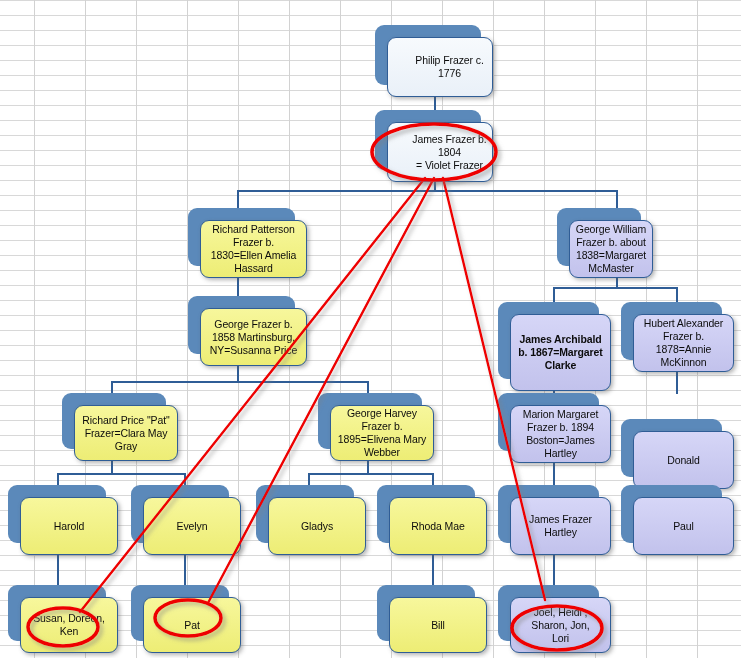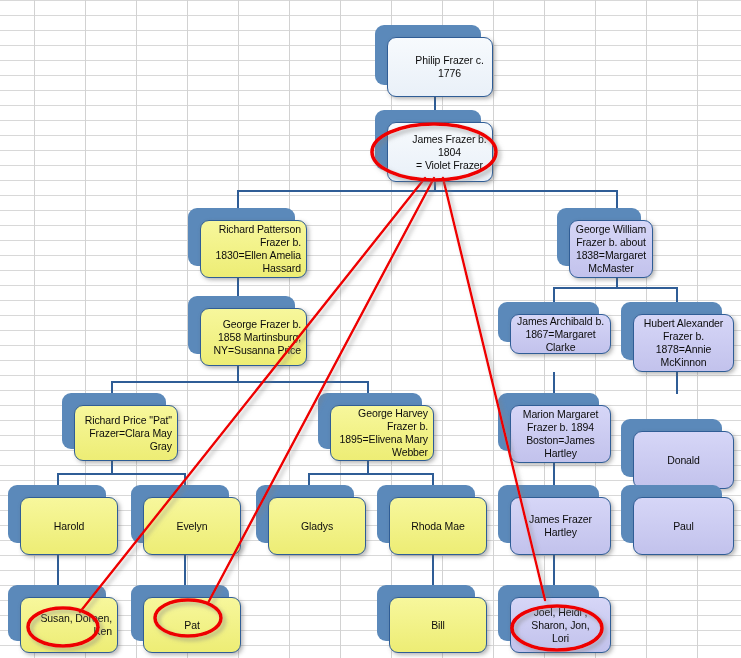--- a/index.html
+++ b/index.html
@@ -61,21 +61,21 @@
     padding: 2px 5px;
     box-shadow: 2px 2px 4px rgba(90,90,90,0.45);
   }
   .node .label {
     font-size: 10.5px;
     line-height: 13px;
     color: #0c0c0c;
     letter-spacing: -0.1px;
   }
   
-  .fill-yellow .card { background: #f2f28c; background-image: linear-gradient(to bottom, #f7f79c, #eded75); text-align: right; }
+  .fill-yellow .card { background: #f2f28c; background-image: linear-gradient(to bottom, #f7f79c, #eded75); }
   .fill-lav    .card { background: #ccccf2; background-image: linear-gradient(to bottom, #d6d6f7, #c2c2ec); }
   .fill-white  .card { background: #f2f6fb; background-image: linear-gradient(to bottom, #f7fafd, #e9f0f8); border-color:#2f5d96;padding-left:24px; }
   .fill-white  .plate { background: #5b89ba; }
   .bold .label { font-weight: normal; }
 
   .conn {
     position: absolute;
     background: #2f5d96;
   }
   .conn.h { height: 2px; }
@@ -143,21 +143,21 @@
         <div class="card">
           <div class="label">George Frazer b. 1858 Martinsburg, NY=Susanna Price</div>
         </div>
       </div>
       <div class="node fill-lav" style="left: 557px; top: 208px; width: 96px; height: 70px;">
         <div class="plate"></div>
         <div class="card">
           <div class="label">George William Frazer b. about 1838=Margaret McMaster</div>
         </div>
       </div>
-      <div class="node fill-lav" style="left: 498px; top: 302px; width: 113px; height: 52px;">
+      <div class="node fill-lav" style="left: 498px; top: 302px; width: 113px; height: 89px; font-weight: bold;">
         <div class="plate"></div>
         <div class="card">
           <div class="label">James Archibald b. 1867=Margaret Clarke</div>
         </div>
       </div>
       <div class="node fill-lav" style="left: 621px; top: 302px; width: 113px; height: 70px;">
         <div class="plate"></div>
         <div class="card">
           <div class="label">Hubert Alexander Frazer b. 1878=Annie McKinnon</div>
         </div>

